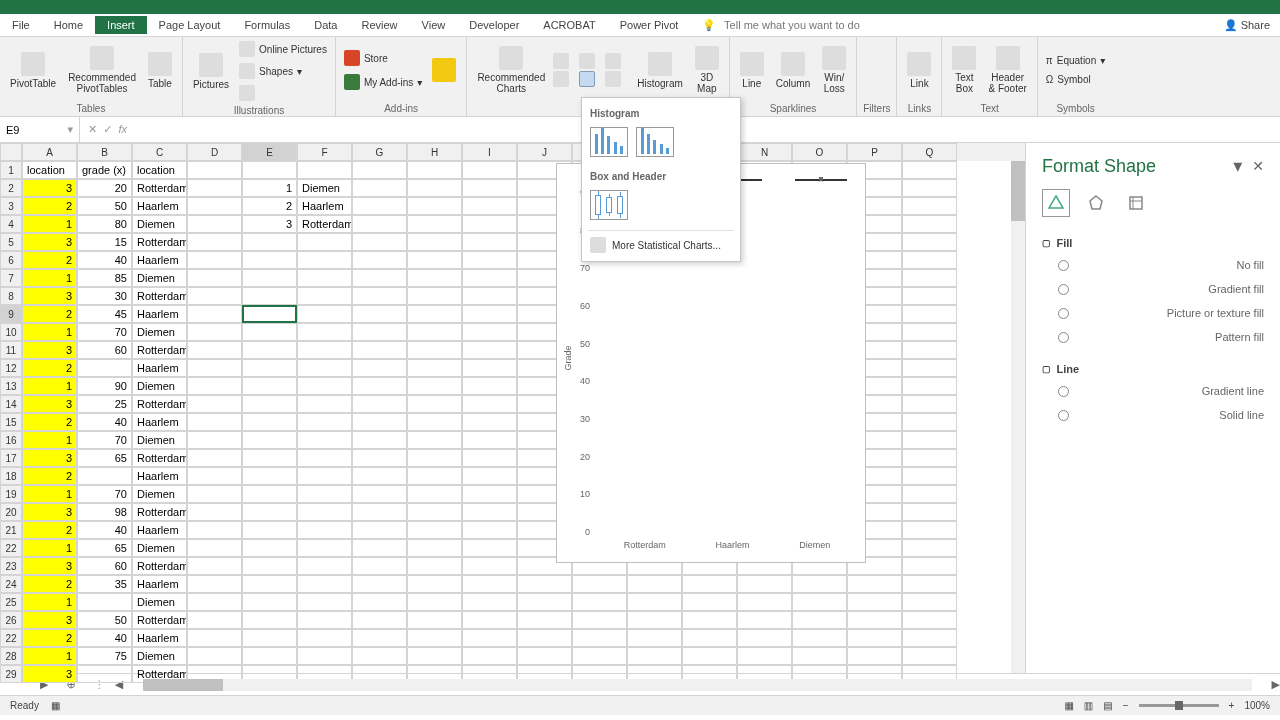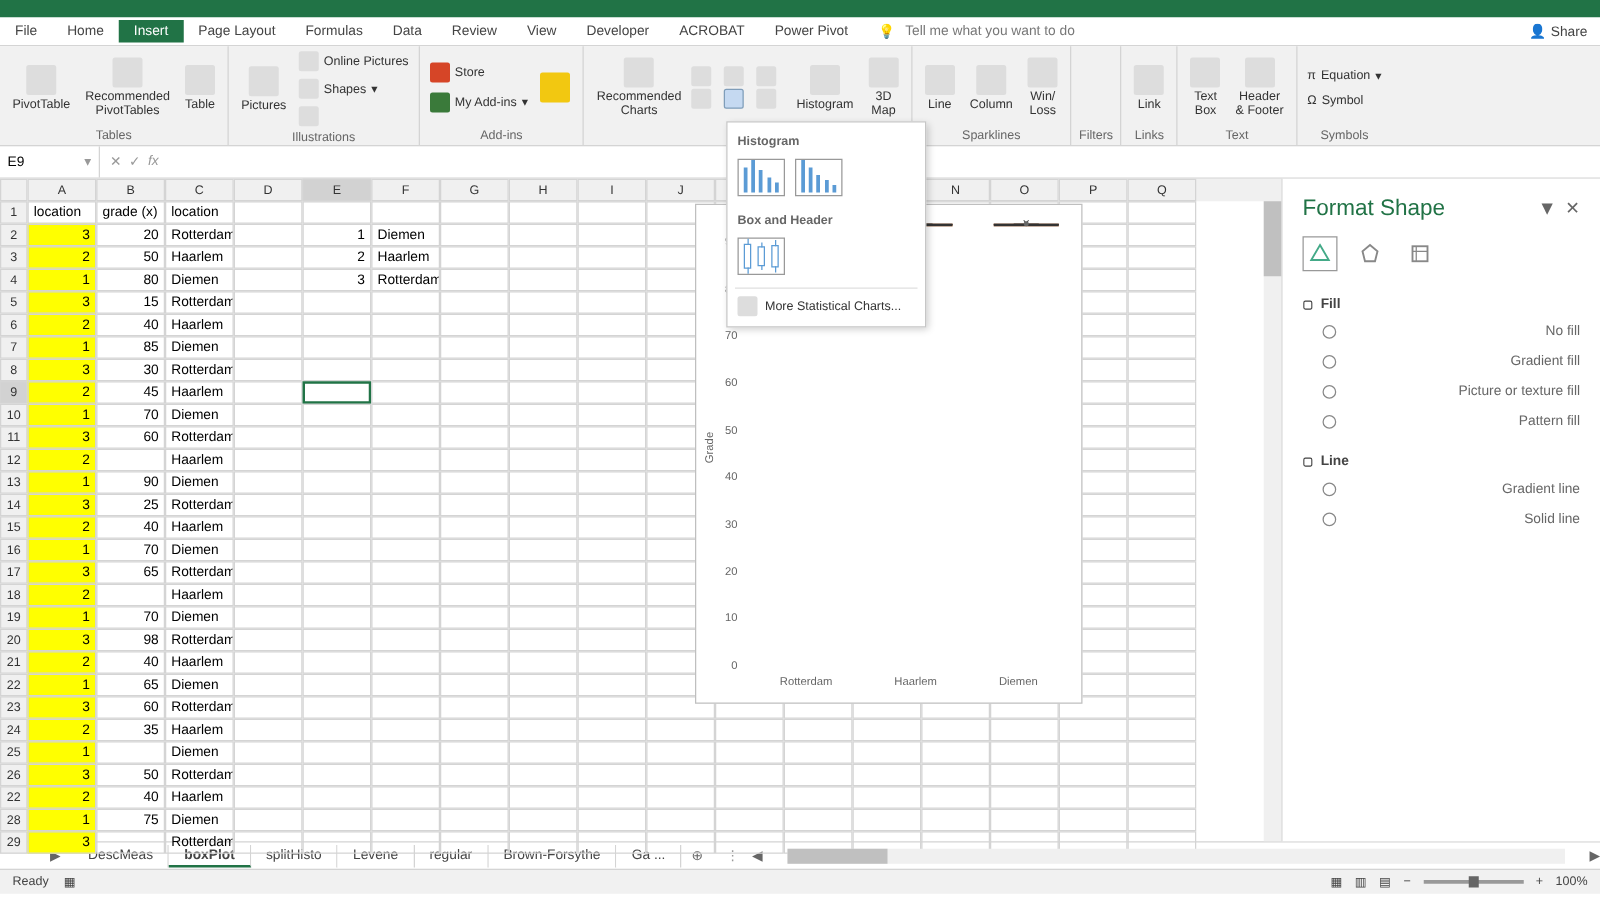--- a/index.html
+++ b/index.html
@@ -1023,29 +1023,20 @@
             <div class="radio-circle"></div>
             <span>Solid line</span>
           </div>
         </div>
     </div>
   </div>
 </div>
 
 <div class="tabs-bar">
   <span style="margin-right:10px;color:#666">▶</span>
-  <div id="sheet-tabs" style="display:flex">
-      <div class="sheet-tab">DescMeas</div>
-      <div class="sheet-tab active">boxPlot</div>
-      <div class="sheet-tab">splitHisto</div>
-      <div class="sheet-tab">Levene</div>
-      <div class="sheet-tab">regular</div>
-      <div class="sheet-tab">Brown-Forsythe</div>
-      <div class="sheet-tab">Ga ...</div>
-    </div>
   <span class="sheet-tab-add">⊕</span>
   <span style="margin-left:10px;color:#999">⋮</span>
   <span style="margin-left:10px;color:#666">◀</span>
   <div class="hscroll">
       <div class="hscroll-thumb"></div>
     </div>
   <span style="color:#666">▶</span>
 </div>
 
 <div class="status-bar">

